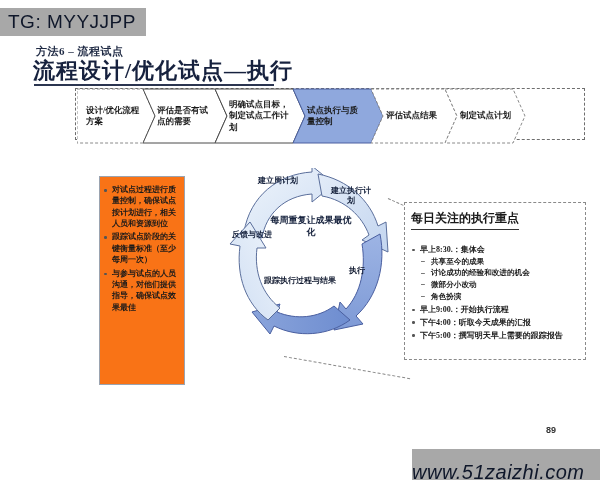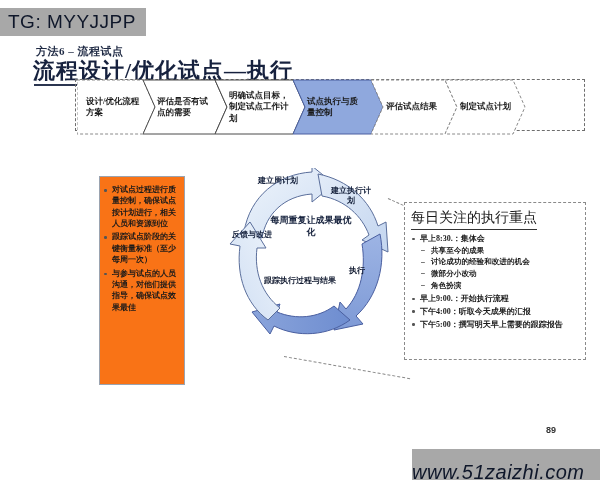--- a/index.html
+++ b/index.html
@@ -16,42 +16,42 @@
   #wm-bottom{left:412px;top:449px;width:188px;height:46px;font-size:20px;justify-content:flex-start;font-style:italic;}
 
   
   #kicker{position:absolute;left:36px;top:44px;font-size:11px;font-weight:bold;
           color:#1f2a44;letter-spacing:.5px;}
   #title{position:absolute;left:33px;top:56px;font-size:22px;font-weight:bold;color:#16213e;
          letter-spacing:1px;white-space:nowrap;}
   #title-rule{position:absolute;left:34px;top:84px;width:240px;height:2px;background:#2b3550;}
 
   
-  #band{position:absolute;left:75px;top:79px;width:510px;height:52px;}
+  #band{position:absolute;left:75px;top:88px;width:510px;height:52px;}
   #band-outline{position:absolute;inset:0;border:1px dashed #6e6e6e;box-sizing:border-box;}
   .chev{position:absolute;top:0;height:56px;display:flex;align-items:center;justify-content:flex-start;
         box-sizing:border-box;}
   .chev .ctxt{position:relative;z-index:3;font-size:8.5px;font-weight:bold;line-height:1.35;
               color:#1a1a1a;padding-left:9px;padding-right:12px;}
   .chev svg{position:absolute;left:0;top:0;z-index:1;}
 
   
   #left-panel{position:absolute;left:99px;top:176px;width:86px;height:209px;
               border:1px solid #9aa3b0;background:#f97316;box-sizing:border-box;padding:7px 4px 4px 3px;}
   #left-panel ul{margin:0;padding:0;list-style:none;}
   #left-panel li{position:relative;padding-left:9px;font-size:8px;line-height:1.42;
                  font-weight:bold;margin-bottom:2px;color:#1a1a1a;}
   #left-panel li:before{content:"";position:absolute;left:1px;top:5px;width:2.5px;height:2.5px;
                         background:#555;border-radius:50%;}
 
   
   #right-panel{position:absolute;left:404px;top:202px;width:182px;height:158px;
                border:1px dashed #8a8a8a;background:#ffffff;box-sizing:border-box;padding:5px 6px;}
-  #right-head{font-size:14px;font-weight:normal;border-bottom:1px solid #333;
-              padding-bottom:2px;margin-bottom:3px;display:inline-block;}
+  #right-head{font-size:12px;font-weight:bold;border-bottom:1px solid #333;
+              padding-bottom:2px;margin-bottom:14px;display:inline-block;}
   #right-panel ul{margin:0;padding:0;list-style:none;}
   #right-panel li.l1{position:relative;padding-left:9px;font-size:8px;font-weight:bold;
                      line-height:1.4;margin-bottom:1.5px;}
   #right-panel li.l1:before{content:"";position:absolute;left:1px;top:4.5px;width:2.5px;height:2.5px;
                             background:#555;border-radius:50%;}
   #right-panel ul.sub{margin:1px 0 2px 0;}
   #right-panel li.l2{position:relative;padding-left:20px;font-size:7.6px;font-weight:bold;
                      line-height:1.4;margin-bottom:1px;}
   #right-panel li.l2:before{content:"–";position:absolute;left:10px;top:-0.5px;font-size:7.6px;}
 

